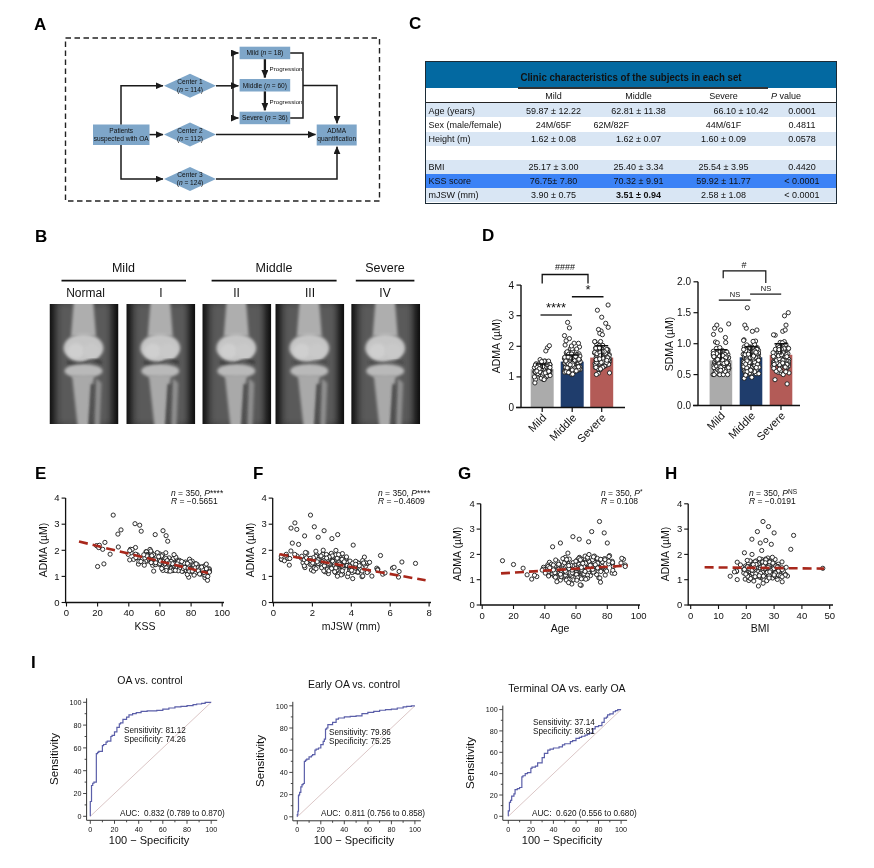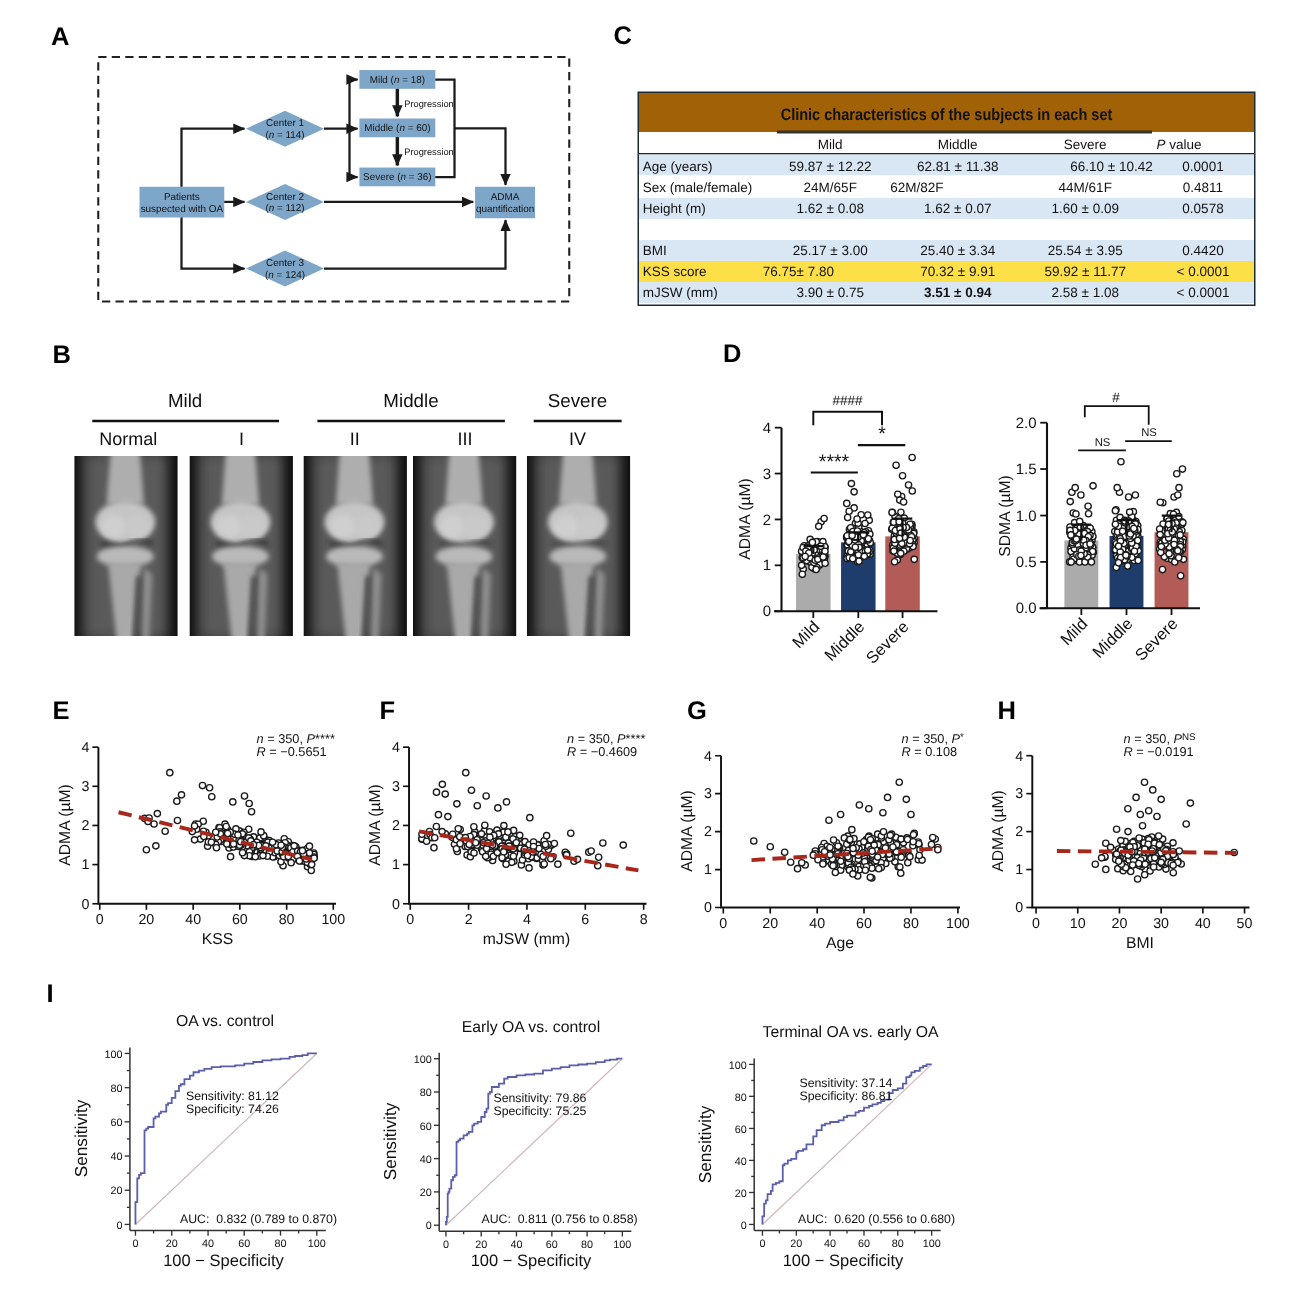--- a/index.html
+++ b/index.html
@@ -176,21 +176,21 @@
           <ellipse cx="42.0" cy="47" rx="8.5" ry="7.5" fill="#c9c9c9" filter="url(#blur2)"></ellipse>
           <path d="M17.5,58 Q28.5,62.2 36.5,58.5 T52.5,59" fill="none" stroke="#303030" stroke-width="1.2" filter="url(#blur2)"></path>
           <ellipse cx="34.0" cy="67" rx="19" ry="7" fill="#b9b9b9" filter="url(#blur2)"></ellipse>
           <path d="M22.5,71 L44.5,71 L39.5,126 L28.5,126 Z" fill="#a9a9a9" filter="url(#blur2)"></path>
           <path d="M46.5,74 L52.0,79 L50.0,126 L45.0,126 Z" fill="#8f8f8f" filter="url(#blur2)"></path>
           <path d="M41.5,80 L44.5,80 L41.5,126 L39.0,126 Z" fill="#3c3c3c" filter="url(#blur2)"></path>
         </g>
       </g>
     </svg>
 <div class="abs" style="left:425px;top:61px;width:410px;height:141px;border:1.8px solid #1c2b36;font-size:9px;color:#111;">
-      <div style="position:absolute;left:0;top:0;width:100%;height:26px;background:#a16207;">
+      <div style="position:absolute;left:0;top:0;width:100%;height:26px;background:#0369a1;">
         <div style="text-align:center;font-weight:bold;font-size:11px;padding-top:9px;transform:scaleX(0.88);transform-origin:50% 50%;">Clinic characteristics of the subjects in each set</div>
       </div>
       <div style="position:absolute;left:0;top:27px;width:100%;height:13px;">
         <div style="position:absolute;left:87.5px;top:2px;width:80px;text-align:center;">Mild</div>
         <div style="position:absolute;left:172.5px;top:2px;width:80px;text-align:center;">Middle</div>
         <div style="position:absolute;left:257.5px;top:2px;width:80px;text-align:center;">Severe</div>
         <div style="position:absolute;left:320px;top:2px;width:80px;text-align:center;"><span style="font-style:italic">P</span> value</div>
       </div>
       <div style="position:absolute;left:92px;top:25.4px;width:250px;height:1.3px;background:#333;"></div>
       <div style="position:absolute;left:0;top:40px;width:100%;height:1.3px;background:#222;"></div>
@@ -215,23 +215,23 @@
         <div style="position:absolute;left:252.5px;top:2.5px;width:90px;text-align:center;">1.60 ± 0.09</div>
         <div style="position:absolute;left:331px;top:2.5px;width:90px;text-align:center;">0.0578</div>
       </div>
       <div style="position:absolute;left:0;top:97.7px;width:100%;height:14.1px;background:#d9e6f4;">
         <div style="position:absolute;left:2.5px;top:2.5px;">BMI</div>
         <div style="position:absolute;left:82.5px;top:2.5px;width:90px;text-align:center;">25.17 ± 3.00</div>
         <div style="position:absolute;left:167.5px;top:2.5px;width:90px;text-align:center;">25.40 ± 3.34</div>
         <div style="position:absolute;left:252.5px;top:2.5px;width:90px;text-align:center;">25.54 ± 3.95</div>
         <div style="position:absolute;left:331px;top:2.5px;width:90px;text-align:center;">0.4420</div>
       </div>
-      <div style="position:absolute;left:0;top:111.8px;width:100%;height:14.1px;background:#fde047;">
+      <div style="position:absolute;left:0;top:111.8px;width:100%;height:14.1px;background:#3b82f6;">
         <div style="position:absolute;left:2.5px;top:2.5px;">KSS score</div>
-        <div style="position:absolute;left:82.5px;top:2.5px;width:90px;">76.75± 7.80</div>
+        <div style="position:absolute;left:82.5px;top:2.5px;width:90px;text-align:center;">76.75± 7.80</div>
         <div style="position:absolute;left:167.5px;top:2.5px;width:90px;text-align:center;">70.32 ± 9.91</div>
         <div style="position:absolute;left:252.5px;top:2.5px;width:90px;text-align:center;">59.92 ± 11.77</div>
         <div style="position:absolute;left:331px;top:2.5px;width:90px;text-align:center;">&lt; 0.0001</div>
       </div>
       <div style="position:absolute;left:0;top:125.9px;width:100%;height:14.1px;background:#d9e6f4;">
         <div style="position:absolute;left:2.5px;top:2.5px;">mJSW (mm)</div>
         <div style="position:absolute;left:82.5px;top:2.5px;width:90px;text-align:center;">3.90 ± 0.75</div>
         <div style="position:absolute;left:167.5px;top:2.5px;width:90px;text-align:center;font-weight:bold;">3.51 ± 0.94</div>
         <div style="position:absolute;left:252.5px;top:2.5px;width:90px;text-align:center;">2.58 ± 1.08</div>
         <div style="position:absolute;left:331px;top:2.5px;width:90px;text-align:center;">&lt; 0.0001</div>

